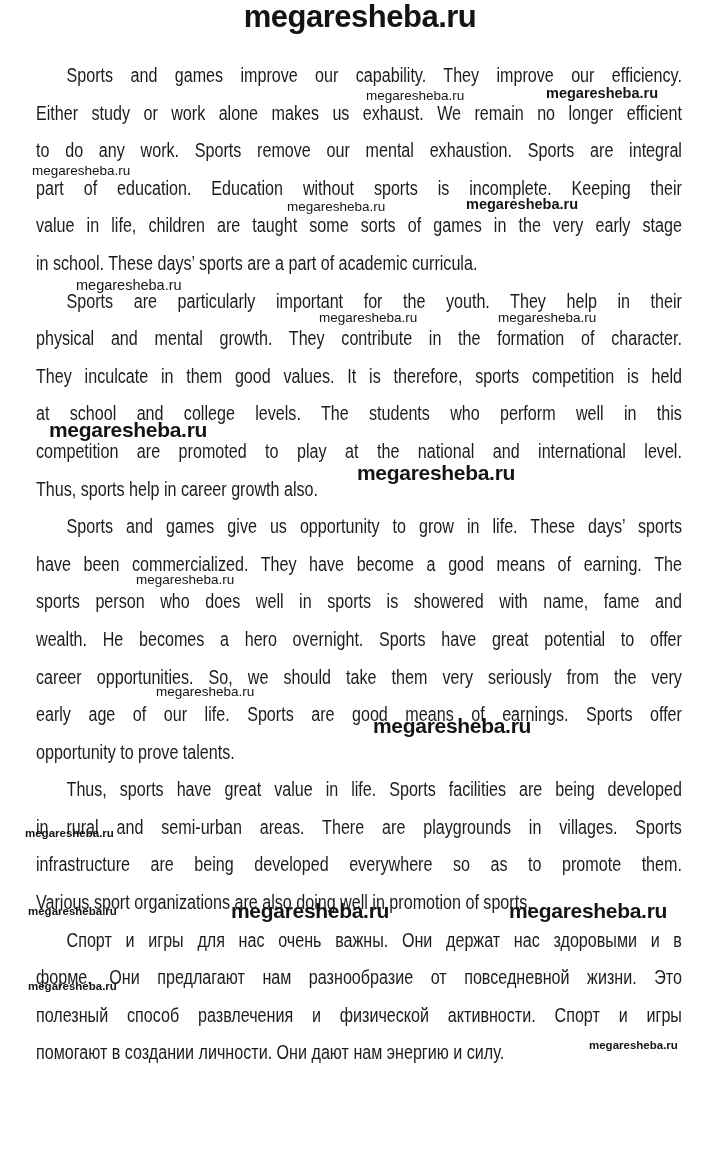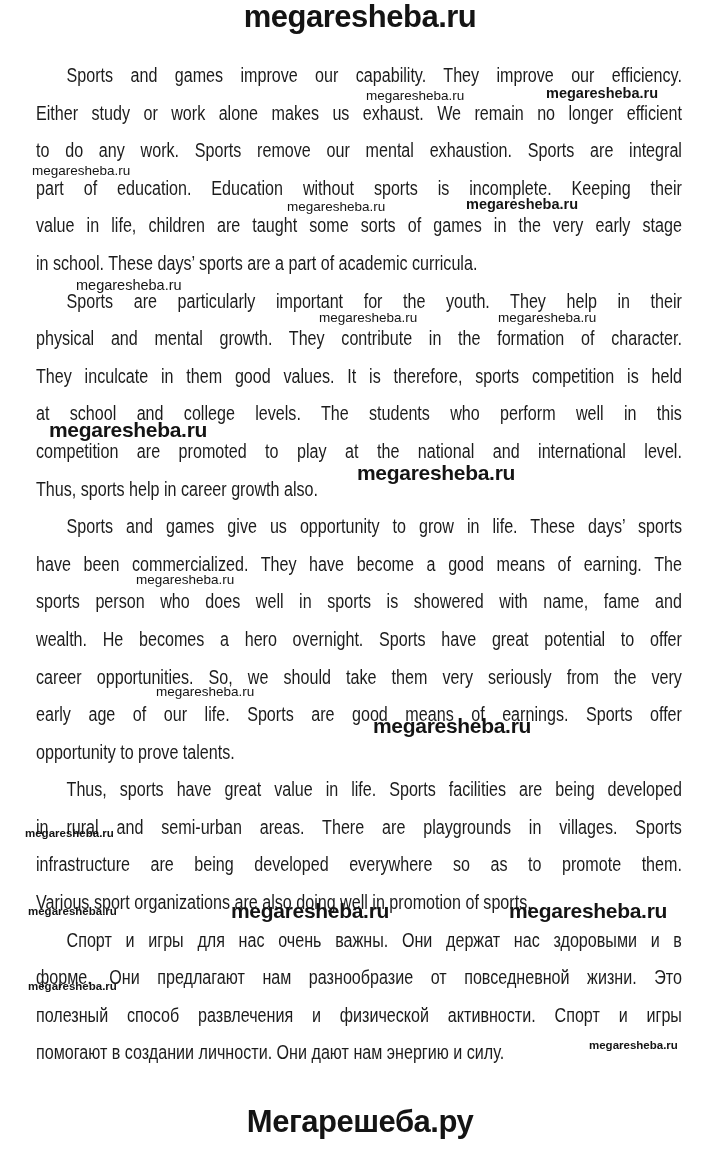--- a/index.html
+++ b/index.html
@@ -96,15 +96,14 @@
   <div class="wm wm-n13" style="left:136px; top:572px;">megaresheba.ru</div>
   <div class="wm wm-n13" style="left:156px; top:684px;">megaresheba.ru</div>
   <div class="wm wm-b21" style="left:373px; top:714px;">megaresheba.ru</div>
   <div class="wm wm-b11" style="left:25px;  top:827px;">megaresheba.ru</div>
   <div class="wm wm-b11" style="left:28px;  top:905px;">megaresheba.ru</div>
   <div class="wm wm-b21" style="left:231px; top:899px;">megaresheba.ru</div>
   <div class="wm wm-b21" style="left:509px; top:899px;">megaresheba.ru</div>
   <div class="wm wm-b11" style="left:28px;  top:980px;">megaresheba.ru</div>
   <div class="wm wm-b11" style="left:589px; top:1039px;">megaresheba.ru</div>
 
-  <div class="doc-footer">Мегарешеба.ру</div>
 
 </div>
 
 </body></html>

